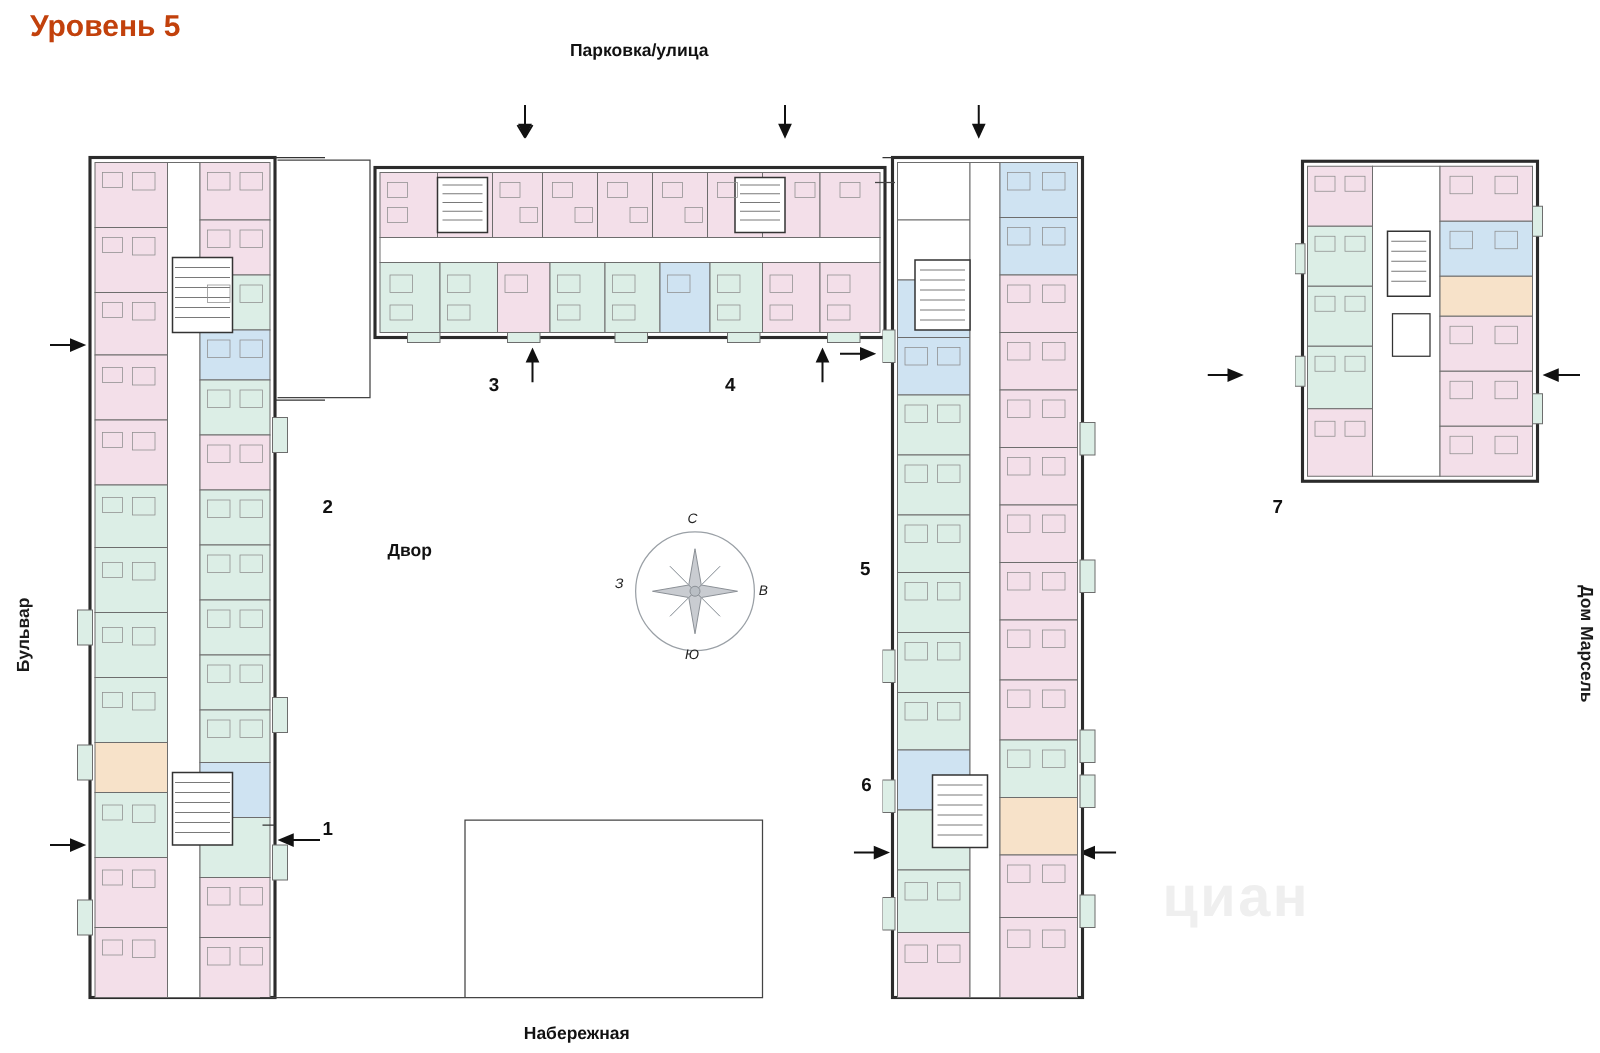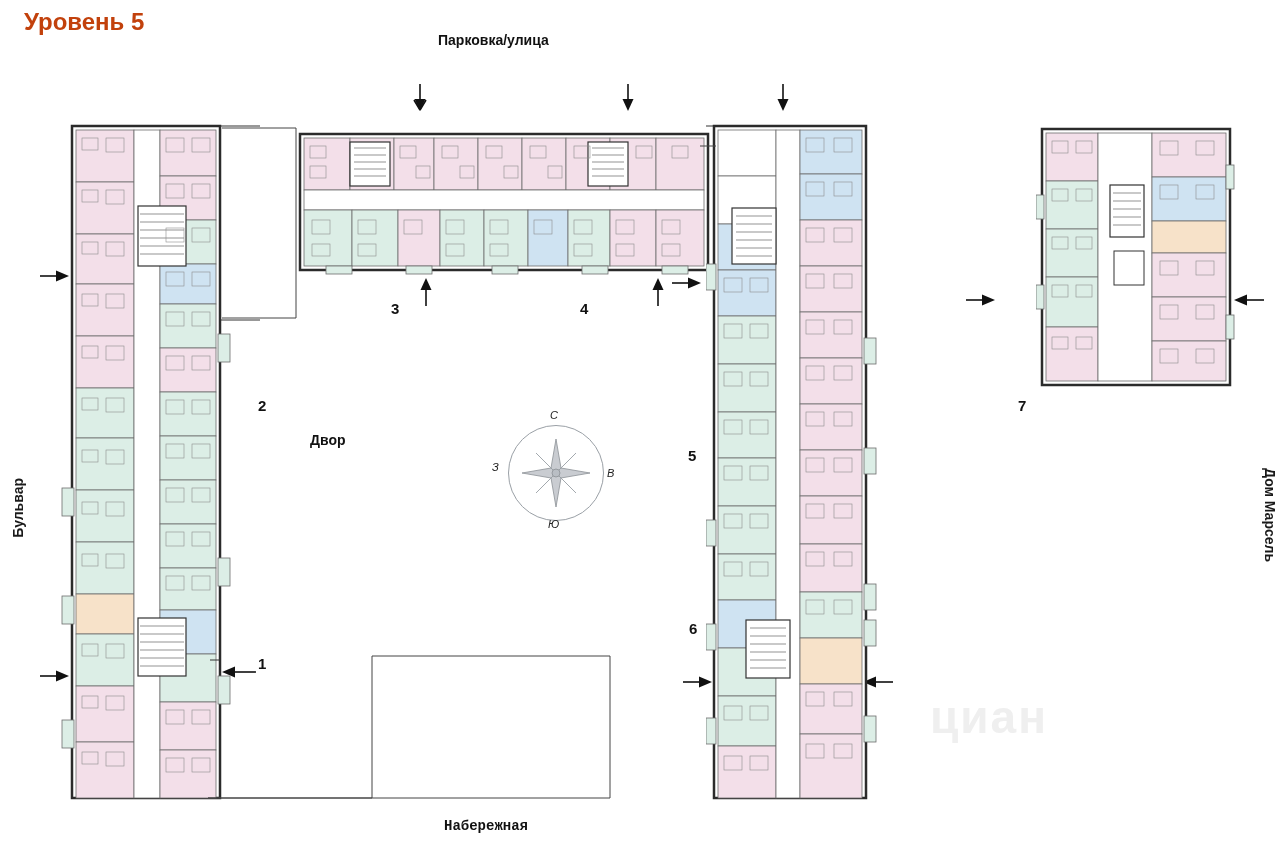--- a/index.html
+++ b/index.html
@@ -105,22 +105,22 @@
     user-select: none;
   }
 </style>
 </head>
 <body>
 
 <div class="root">
 
   <div class="title">Уровень 5</div>
 
-  <div class="label" style="left:438px; top:32px;">Парковка/улица</div>
-  <div class="label" style="left:444px; top:818px;font-family:Liberation Mono, monospace;">Набережная</div>
+  <div class="label" style="left:456px; top:32px;">Парковка/улица</div>
+  <div class="label" style="left:419px; top:818px;">Набережная</div>
   <div class="vertical-left" style="left:10px; top:478px;">Бульвар</div>
   <div class="vertical-right" style="left:1262px; top:468px;">Дом Марсель</div>
   <div class="label" style="left:310px; top:432px;">Двор</div>
 
   <div class="num" style="left:258px; top:397px;">2</div>
   <div class="num" style="left:391px; top:300px;">3</div>
   <div class="num" style="left:580px; top:300px;">4</div>
   <div class="num" style="left:688px; top:447px;">5</div>
   <div class="num" style="left:689px; top:620px;">6</div>
   <div class="num" style="left:258px; top:655px;">1</div>

